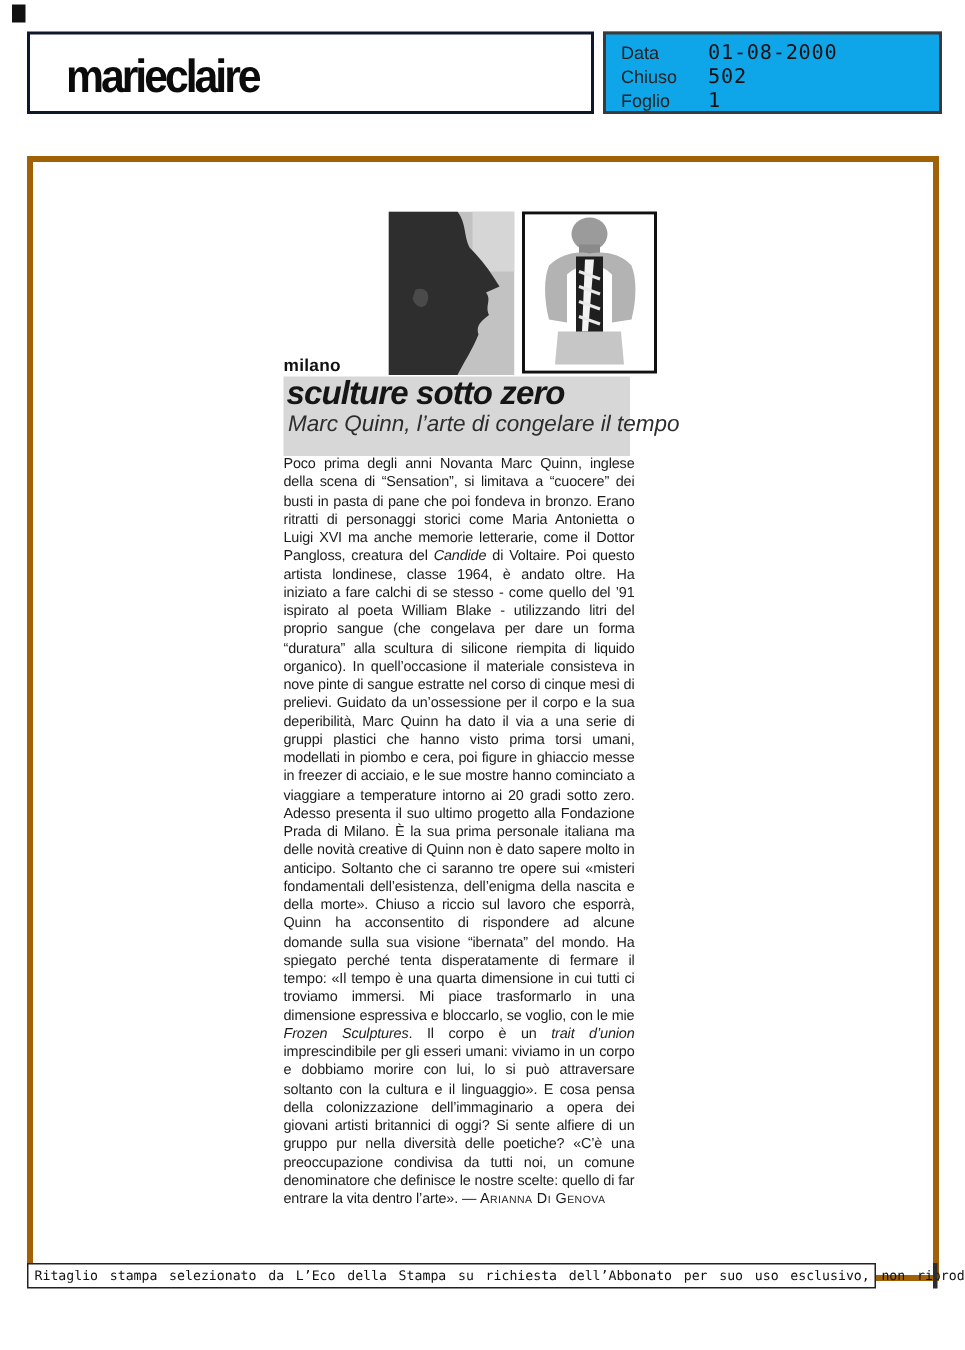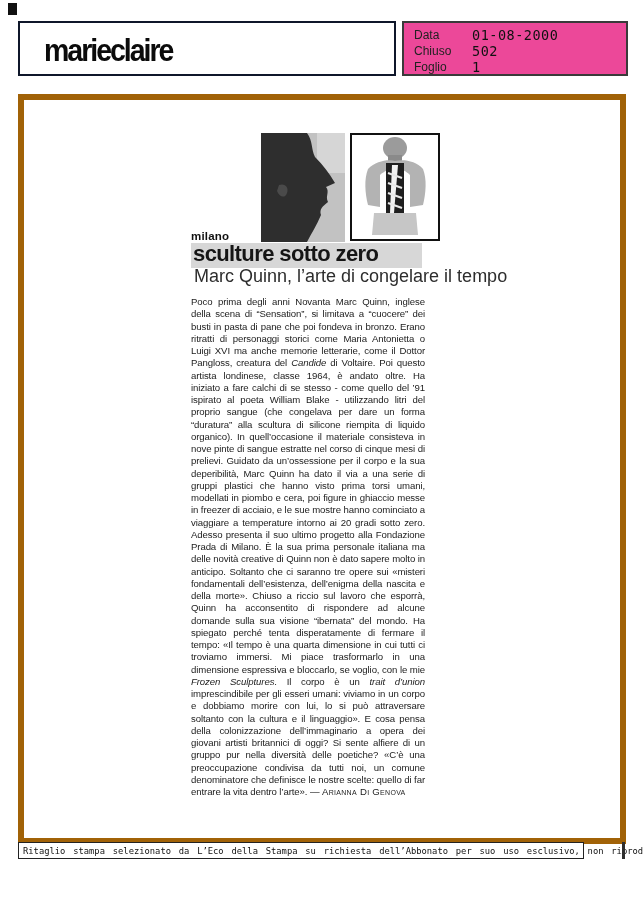--- a/index.html
+++ b/index.html
@@ -4,36 +4,36 @@
 <style>
   * { margin:0; padding:0; box-sizing:border-box; }
   html,body { width:643px; height:900px; background:#ffffff; font-family:"Liberation Sans", sans-serif; color:#111; }
   .page { position:relative; width:643px; height:900px; background:#fff; overflow:hidden; }
 
   .scan-artifact { position:absolute; left:8px; top:3px; width:9px; height:12px; background:#111; }
 
   
   .logo-box { position:absolute; left:18px; top:21px; width:378px; height:55px; border:2px solid #0f172a; background:#fff; }
   .logo { position:absolute; left:24px; top:10px; font-size:31px; font-weight:bold; letter-spacing:-2.2px; color:#0b0b0b; transform:scaleX(0.92); transform-origin:left center; }
-  .meta-box { position:absolute; left:402px; top:21px; width:226px; height:55px; border:2px solid #3a3a3a; background:#ec4899; padding:4px 0 0 10px; }
+  .meta-box { position:absolute; left:402px; top:21px; width:226px; height:55px; border:2px solid #3a3a3a; background:#0ea5e9; padding:4px 0 0 10px; }
   .meta-row { display:flex; height:16px; align-items:center; }
   .meta-label { width:58px; font-size:12px; color:#222; }
   .meta-value { font-family:"DejaVu Sans Mono", monospace; font-size:13.5px; color:#111; letter-spacing:0.5px; }
 
   
-  .main-box { position:absolute; left:18px; top:94px; width:608px; height:750px; border:6px solid #a16207; background:#fff; }
+  .main-box { position:absolute; left:18px; top:104px; width:608px; height:750px; border:4px solid #a16207; background:#fff; }
 
   .photo-left { position:absolute; left:237px; top:33px; width:84px; height:109px; }
   .photo-right { position:absolute; left:326px; top:33px; width:90px; height:108px; border:2px solid #111; background:#fff; }
   .photo-left svg, .photo-right svg { display:block; width:100%; height:100%; }
 
   .kicker { position:absolute; left:167px; top:130px; font-size:11.5px; font-weight:bold; color:#111; letter-spacing:0.2px; }
-  .head-band { position:absolute; left:167px; top:143px; width:231px; height:25px; background:#d7d7d7; }
+  .head-band { position:absolute; left:167px; top:143px; width:231px; height:53px; background:#d7d7d7;font-style:italic; }
   .headline { position:absolute; left:2px; top:-2px; font-size:22px; font-weight:bold; letter-spacing:-0.6px; color:#151515; white-space:nowrap; }
-  .subtitle { position:absolute; left:3px; top:23px; font-size:18px; color:#2d2d2d; white-space:nowrap; }
+  .subtitle { position:absolute; left:3px; top:23px; font-size:15px; color:#2d2d2d; white-space:nowrap; }
 
   .body-text { position:absolute; left:167px; top:196px; width:234px; font-size:9.6px; line-height:12.25px; text-align:justify; color:#1c1c1c; letter-spacing:-0.1px; }
   .body-text .it { font-style:italic; }
   .body-text .sc { font-variant:small-caps; letter-spacing:0.3px; }
   .venue-line { text-decoration:underline; text-underline-offset:1.5px; }
 
   
   .strip-box { position:absolute; left:18px; top:842px; width:566px; height:17px; border:1.5px solid #222; background:#fff; display:flex; align-items:center; padding:0 4px; }
   .strip-text { font-family:"DejaVu Sans Mono", monospace; font-size:8.8px; color:#111; white-space:nowrap; word-spacing:2.5px; }
   .strip-tail { position:absolute; left:622px; top:842px; width:3px; height:17px; background:#2e2e2e; }

